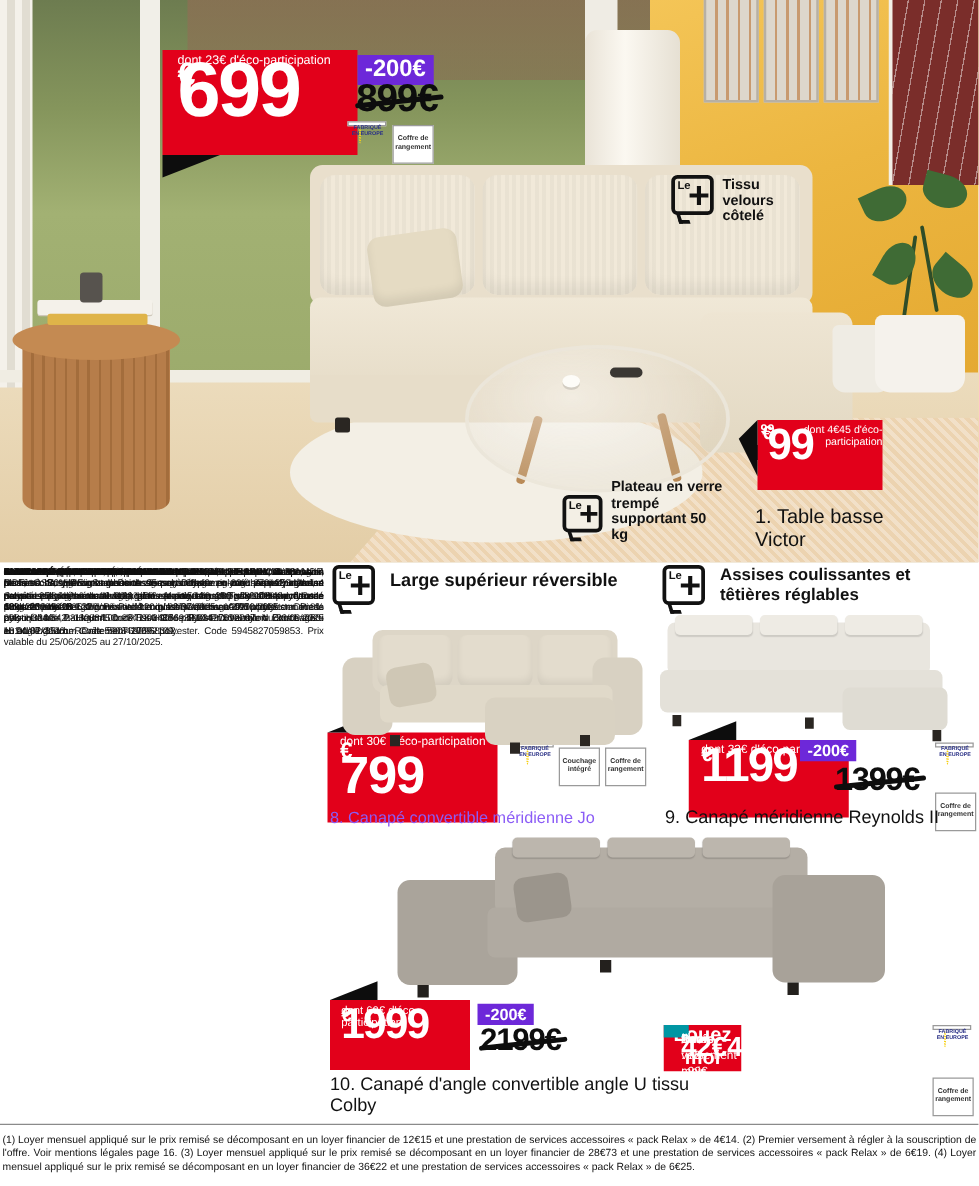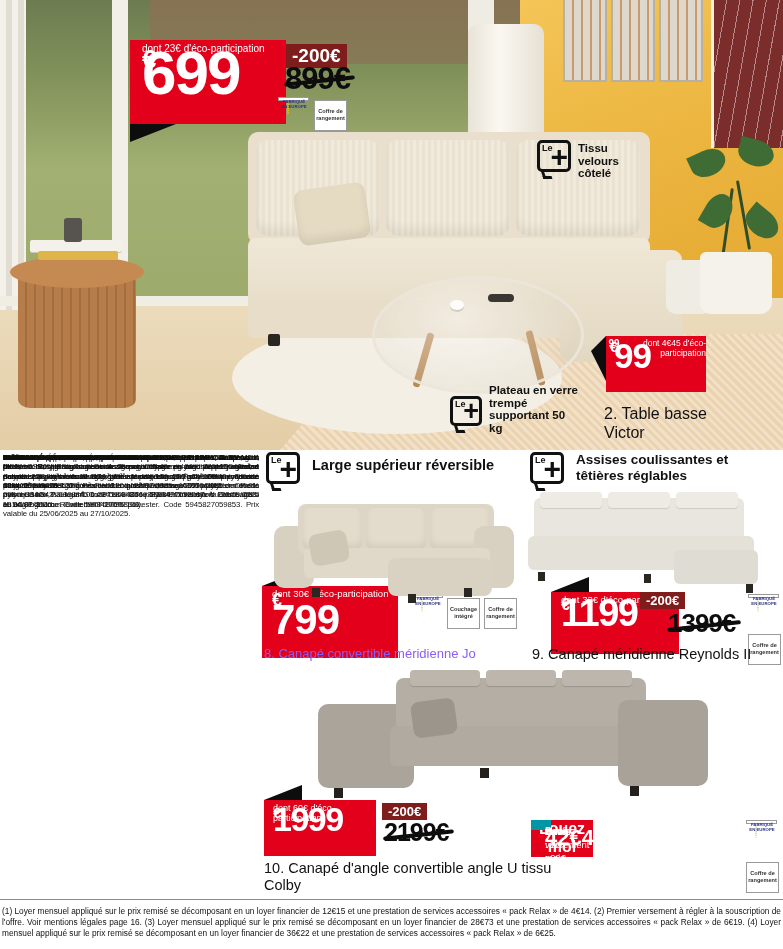--- a/index.html
+++ b/index.html
@@ -79,21 +79,21 @@
   .pb-main{left:130px;top:40px;width:156px;height:84px;padding:2px 10px 0 12px;}
   .amt{position:static;font-weight:900;letter-spacing:-2px;line-height:1;display:inline-block;}
   .cur{position:static;font-weight:900;display:inline-block;vertical-align:top;margin-top:2px;}
   .pb-main .amt{font-size:62px;}
   .pb-main .cur{font-size:26px;}
   .eco{position:static;display:block;font-size:10px;line-height:1.15;margin-top:1px;}
   .fold{width:0;height:0;}
   .fold-b{left:0;bottom:-18px;border-top:18px solid #0d0d0d;border-right:46px solid transparent;}
   .fold-tl{left:0;top:-15px;border-bottom:15px solid #0d0d0d;border-left:38px solid transparent;}
   .fold-l{left:-15px;top:0;border-top:15px solid transparent;border-right:15px solid #0d0d0d;border-bottom:30px solid transparent;}
-  .disc{background:#7f1d1d;color:#fff;font-weight:800;padding:1px 6px;}
+  .disc{background:#6d28d9;color:#fff;font-weight:800;padding:1px 6px;}
   .disc1{left:286px;top:44px;font-size:19px;}
   .old{font-weight:900;color:#0d0d0d;}
   .struck::after{content:"";position:absolute;left:-2%;right:-8%;top:50%;height:4px;background:#0d0d0d;
     transform:rotate(-6deg);border-radius:2px;}
   .old1{left:285px;top:61px;font-size:31px;letter-spacing:-1px;}
   .eu{width:31px;border:1px solid #9a9a9a;background:#fff;padding:1px;text-align:center;}
   .flag{position:static;display:block;height:19px;background:#2b3287;position:relative;}
   .flag::after{content:"";position:absolute;left:7px;right:7px;top:3px;bottom:3px;border:1.5px dotted #f7d117;border-radius:50%;}
   .cap{position:static;display:block;font-size:4.3px;font-weight:700;color:#2b3287;line-height:1.15;margin-top:1px;}
   .bx{width:33px;border:1px solid #9a9a9a;background:#fff;color:#333;font-size:5.6px;font-weight:700;
@@ -294,21 +294,21 @@
 
     <div class="ov pb pb-table">
       <span class="amt">99</span>
         <span class="cents-col">
           <span class="cur2">€</span>
           <span class="cents">99</span>
         </span>
       <span class="eco">dont 4€45 d'éco-participation</span>
       <i class="fold fold-l"></i>
     </div>
-    <div class="ov table-title">2. Table basse Victor</div>
+    <div class="ov table-title">1. Table basse Victor</div>
   </div>
 
   <div class="desc">
       <span>Prix valable du 23/09/2025 au 19/01/2026. </span>
       <span class="b">5. ↻ CANAPÉ 3 PLACES CAPSIO. ▬ </span>
       <span>Structure pin, contreplaqué, panneau de fibres, bois de hêtre, carton, bois de hêtre. Suspension : ressorts zig-zag. Dossier en mousse polyuréthane densité 25kg/m³ + ouate 120 g/m². Assise mousse polyuréthane densité 30kg/m³ + ouate 120 g/m². Pieds en plastique; tissu 100% polyester. Dim: L. 298- H. 102 - P. 130 cm. Code 5903427693310. Prix valable du 23/09/2025 au 01/01/2026. </span>
       <span class="b">6. CANAPÉ D'ANGLE MÉRIDIENNE CONVERTIBLE HAPPY. ▬ </span>
       <span>Structure en bois massif, panneau de particules et isorel. Suspension ressort à arc zig-zag bombée. Assise en mousse polyuréthane 25 kg/m³ et mousse polyuréthane 16 kg/m³. Dossier coussins 3 pcs - 90% polyéther + 10% flocons de silicones + 2 coussins décos. Accoudoirs : mousse polyuréthane 23 kg/m³. L.234 - H.86 - P.144 Dimensions couchage : 131x187x8 cm. Revêtement 100% polyester. Code 5945827059853. Prix valable du 25/06/2025 au 27/10/2025. </span>
       <span class="b">7. ↻ TABLE BASSE VICTOR. ▬ </span>
       <span>Structure en panneau supérieur en verre trempé transparent de 8mm. 4 pieds en bois de caoutchouc de 25mm à 60-40mm avec papier naturel, 4 patins. Le poids maximal de la table est de 50 kg. L80 x l80 x H40 cm Code 4894223246408. </span>

